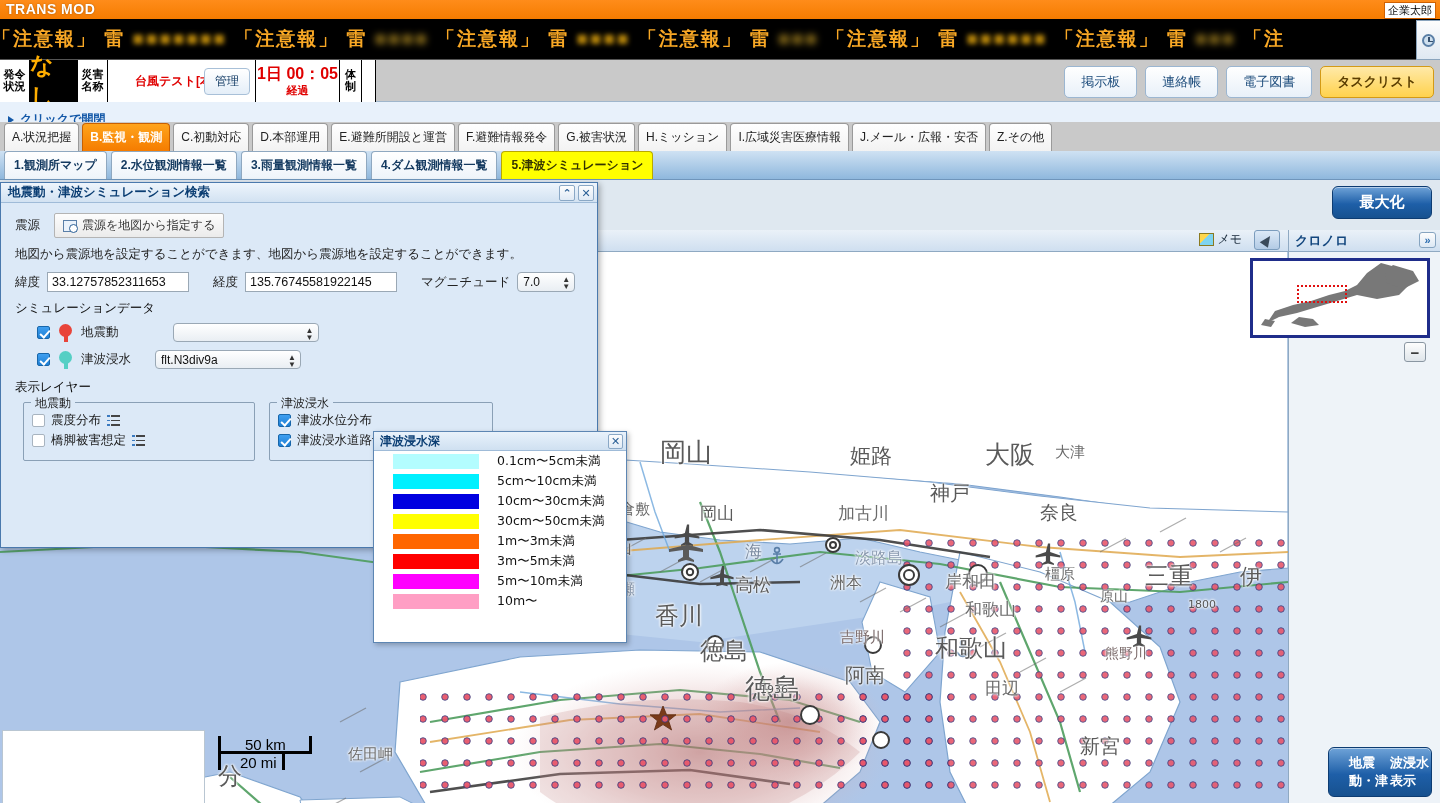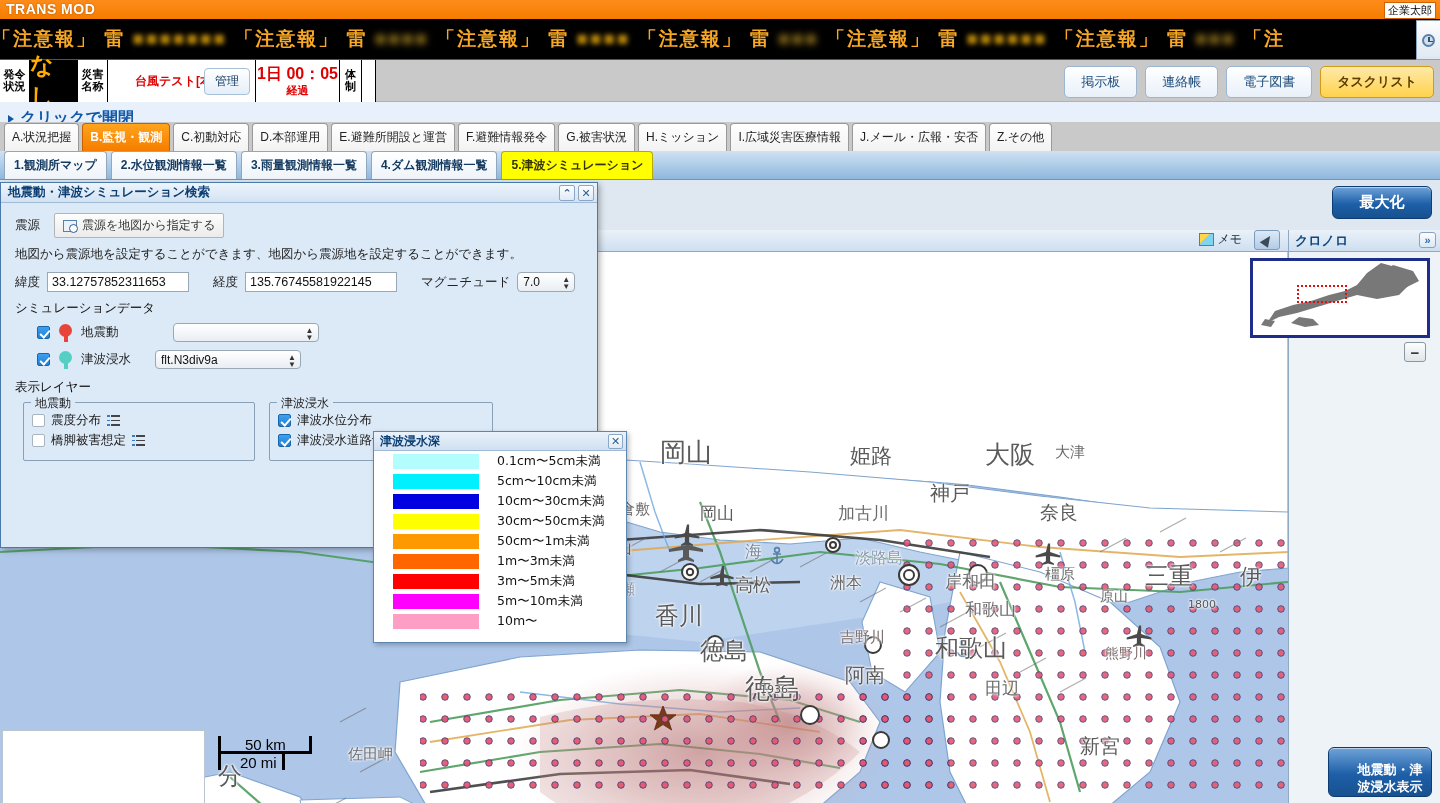--- a/index.html
+++ b/index.html
@@ -83,22 +83,22 @@
   .topbtns { position:absolute; right:6px; top:66px; display:flex; gap:8px; }
   .tb {
     background:linear-gradient(#ffffff,#e8f0f9); border:1px solid #9bb6d1;
     border-radius:5px; font-size:13px; color:#1a4a7a; padding:6px 16px; cursor:pointer;
   }
   .tb.warn { background:linear-gradient(#ffe9a8,#ffd24d); border-color:#d39a16; color:#5a3d00; font-weight:bold;}
 
   
   .clickstrip {
     position:absolute; left:0; top:102px; width:1440px; height:36px;
-    background:#e8f1fb; border-bottom:3px solid #ec4899;
-    display:flex; align-items:center; color:#1358a8; font-size:16px; font-weight:bold;
+    background:#e8f1fb; border-bottom:1px solid #ec4899;
+    display:flex; align-items:center; color:#1358a8; font-size:12px; font-weight:bold;
   }
   .tri { width:0;height:0;border-left:6px solid #1358a8;border-top:4px solid transparent;
          border-bottom:4px solid transparent; margin:0 6px 0 8px; }
 
   
   .maintabs {
     position:absolute; left:0; top:122px; width:1440px; height:29px;
     background:#c9c9c9; display:flex; align-items:flex-end; padding-left:4px;
   }
   .mtab {
@@ -190,21 +190,21 @@
     background:linear-gradient(#6fa3d8,#1e5fa8 55%,#17518f);
     border:1px solid #0d3c72; border-radius:6px; color:#fff; font-weight:bold;
     font-size:15px; display:flex; align-items:center; justify-content:center;
     box-shadow:inset 0 1px 0 rgba(255,255,255,.5);
   }
 
   .bottom-action {
     position:absolute; right:8px; bottom:6px; width:104px; height:50px; z-index:40;
     background:linear-gradient(#6fa3d8,#1e5fa8 55%,#17518f);
     border:1px solid #0d3c72; border-radius:6px; color:#fff; font-weight:bold;
-    font-size:13px; display:flex; flex-direction:column; align-items:center; justify-content:flex-end;
+    font-size:13px; display:flex; align-items:center; justify-content:space-between;
     line-height:1.35; box-shadow:inset 0 1px 0 rgba(255,255,255,.5);padding-left:20px;
   }
 
   
   .dialog {
     position:absolute; left:0; top:182px; width:598px; height:366px; z-index:60;
     background:#dce9f7; border:1px solid #4a79ad;
     box-shadow:2px 2px 6px rgba(0,0,0,.3);
   }
   .dlg-head {
@@ -760,24 +760,20 @@
         </div>
         <div class="lg-row">
           <div class="lg-sw" style="background: rgb(0, 0, 224);"></div>
           <div class="lg-tx">10cm〜30cm未満</div>
         </div>
         <div class="lg-row">
           <div class="lg-sw" style="background: rgb(255, 255, 0);"></div>
           <div class="lg-tx">30cm〜50cm未満</div>
         </div>
         <div class="lg-row">
-          <div class="lg-sw" style="background: rgb(255, 153, 0);"></div>
-          <div class="lg-tx">50cm〜1m未満</div>
-        </div>
-        <div class="lg-row">
           <div class="lg-sw" style="background: rgb(255, 102, 0);"></div>
           <div class="lg-tx">1m〜3m未満</div>
         </div>
         <div class="lg-row">
           <div class="lg-sw" style="background: rgb(255, 0, 0);"></div>
           <div class="lg-tx">3m〜5m未満</div>
         </div>
         <div class="lg-row">
           <div class="lg-sw" style="background: rgb(255, 0, 255);"></div>
           <div class="lg-tx">5m〜10m未満</div>

